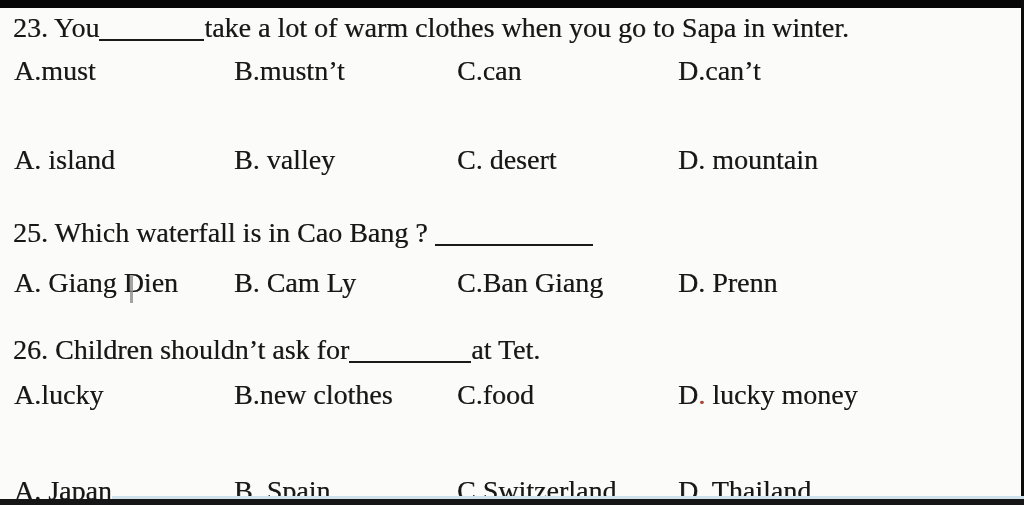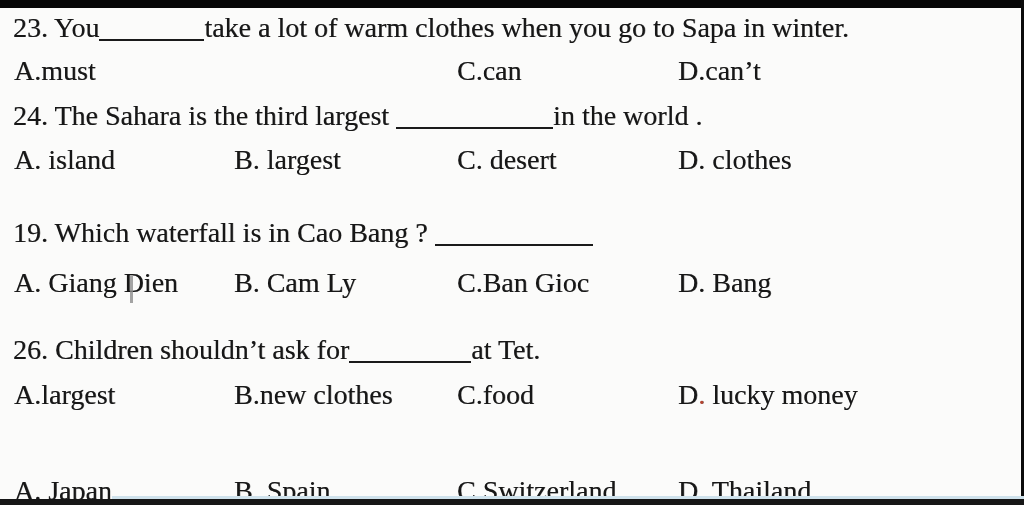--- a/index.html
+++ b/index.html
@@ -42,44 +42,44 @@
 <body>
 
 <div class="page">
 
   <div class="bar-top"></div>
   <div class="bar-right"></div>
 
   <div class="line" style="top:11px"><span>23. You</span><span class="blank b23"></span><span>take a lot of warm clothes when you go to Sapa in winter.</span></div>
   <div class="optrow" style="top:54px">
     <span class="opt c0">A.must</span>
+    <span class="opt c1">B.mustn’t</span>
     <span class="opt c2">C.can</span>
     <span class="opt c3">D.can’t</span>
   </div>
 
-  <div class="line" style="top:99px"><span>24. The Sahara is the third largest </span><span class="blank b24"></span><span>in the world .</span></div>
   <div class="optrow" style="top:143px">
     <span class="opt c0">A. island</span>
-    <span class="opt c1">B. largest</span>
+    <span class="opt c1">B. valley</span>
     <span class="opt c2">C. desert</span>
-    <span class="opt c3">D. clothes</span>
+    <span class="opt c3">D. mountain</span>
   </div>
 
-  <div class="line" style="top:216px"><span>19. Which waterfall is in Cao Bang ? </span><span class="blank b25"></span><span></span></div>
+  <div class="line" style="top:216px"><span>25. Which waterfall is in Cao Bang ? </span><span class="blank b25"></span><span></span></div>
   <div class="optrow" style="top:266px">
     <span class="opt c0">A. Giang Dien</span>
     <span class="opt c1">B. Cam Ly</span>
-    <span class="opt c2">C.Ban Gioc</span>
-    <span class="opt c3">D. Bang</span>
+    <span class="opt c2">C.Ban Giang</span>
+    <span class="opt c3">D. Prenn</span>
   </div>
   <div class="text-cursor"></div>
 
   <div class="line" style="top:333px"><span>26. Children shouldn’t ask for</span><span class="blank b26"></span><span>at Tet.</span></div>
   <div class="optrow" style="top:378px">
-    <span class="opt c0">A.largest</span>
+    <span class="opt c0">A.lucky</span>
     <span class="opt c1">B.new clothes</span>
     <span class="opt c2">C.food</span>
     <span class="opt c3"><span>D</span><span class="red-dot">.</span><span> lucky money</span></span>
   </div>
 
   <div class="optrow" style="top:474px">
     <span class="opt c0">A. Japan</span>
     <span class="opt c1">B. Spain</span>
     <span class="opt c2">C.Switzerland</span>
     <span class="opt c3">D. Thailand</span>

